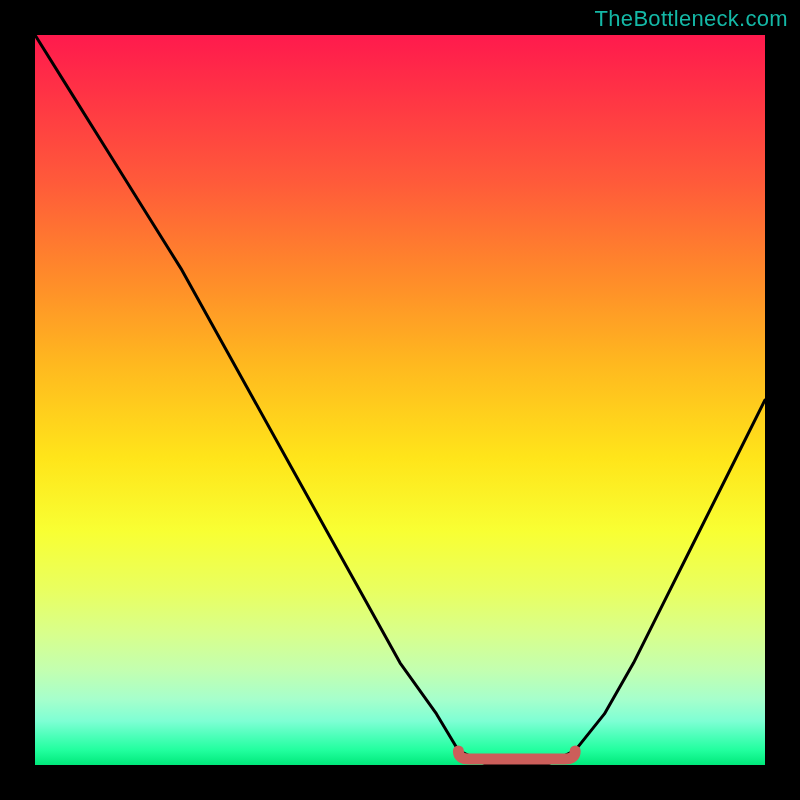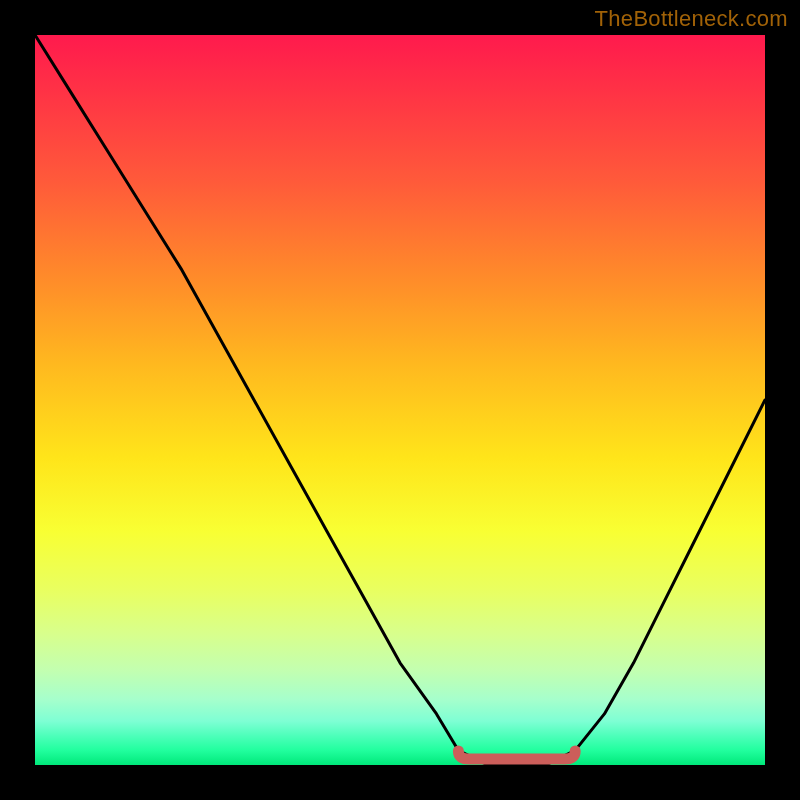--- a/index.html
+++ b/index.html
@@ -42,21 +42,21 @@
       #4dffba 96%,
       #21ff9e 98%,
       #00e87a 100%
     );
     overflow: hidden;
   }
   .attrib {
     position: absolute;
     top: 6px;
     right: 12px;
-    color: #a16207;
+    color: #14b8a6;
     font-size: 22px;
     letter-spacing: 0.3px;
     font-weight: 500;
   }
   svg.curve {
     position: absolute;
     left: 0;
     top: 0;
     width: 730px;
     height: 730px;

